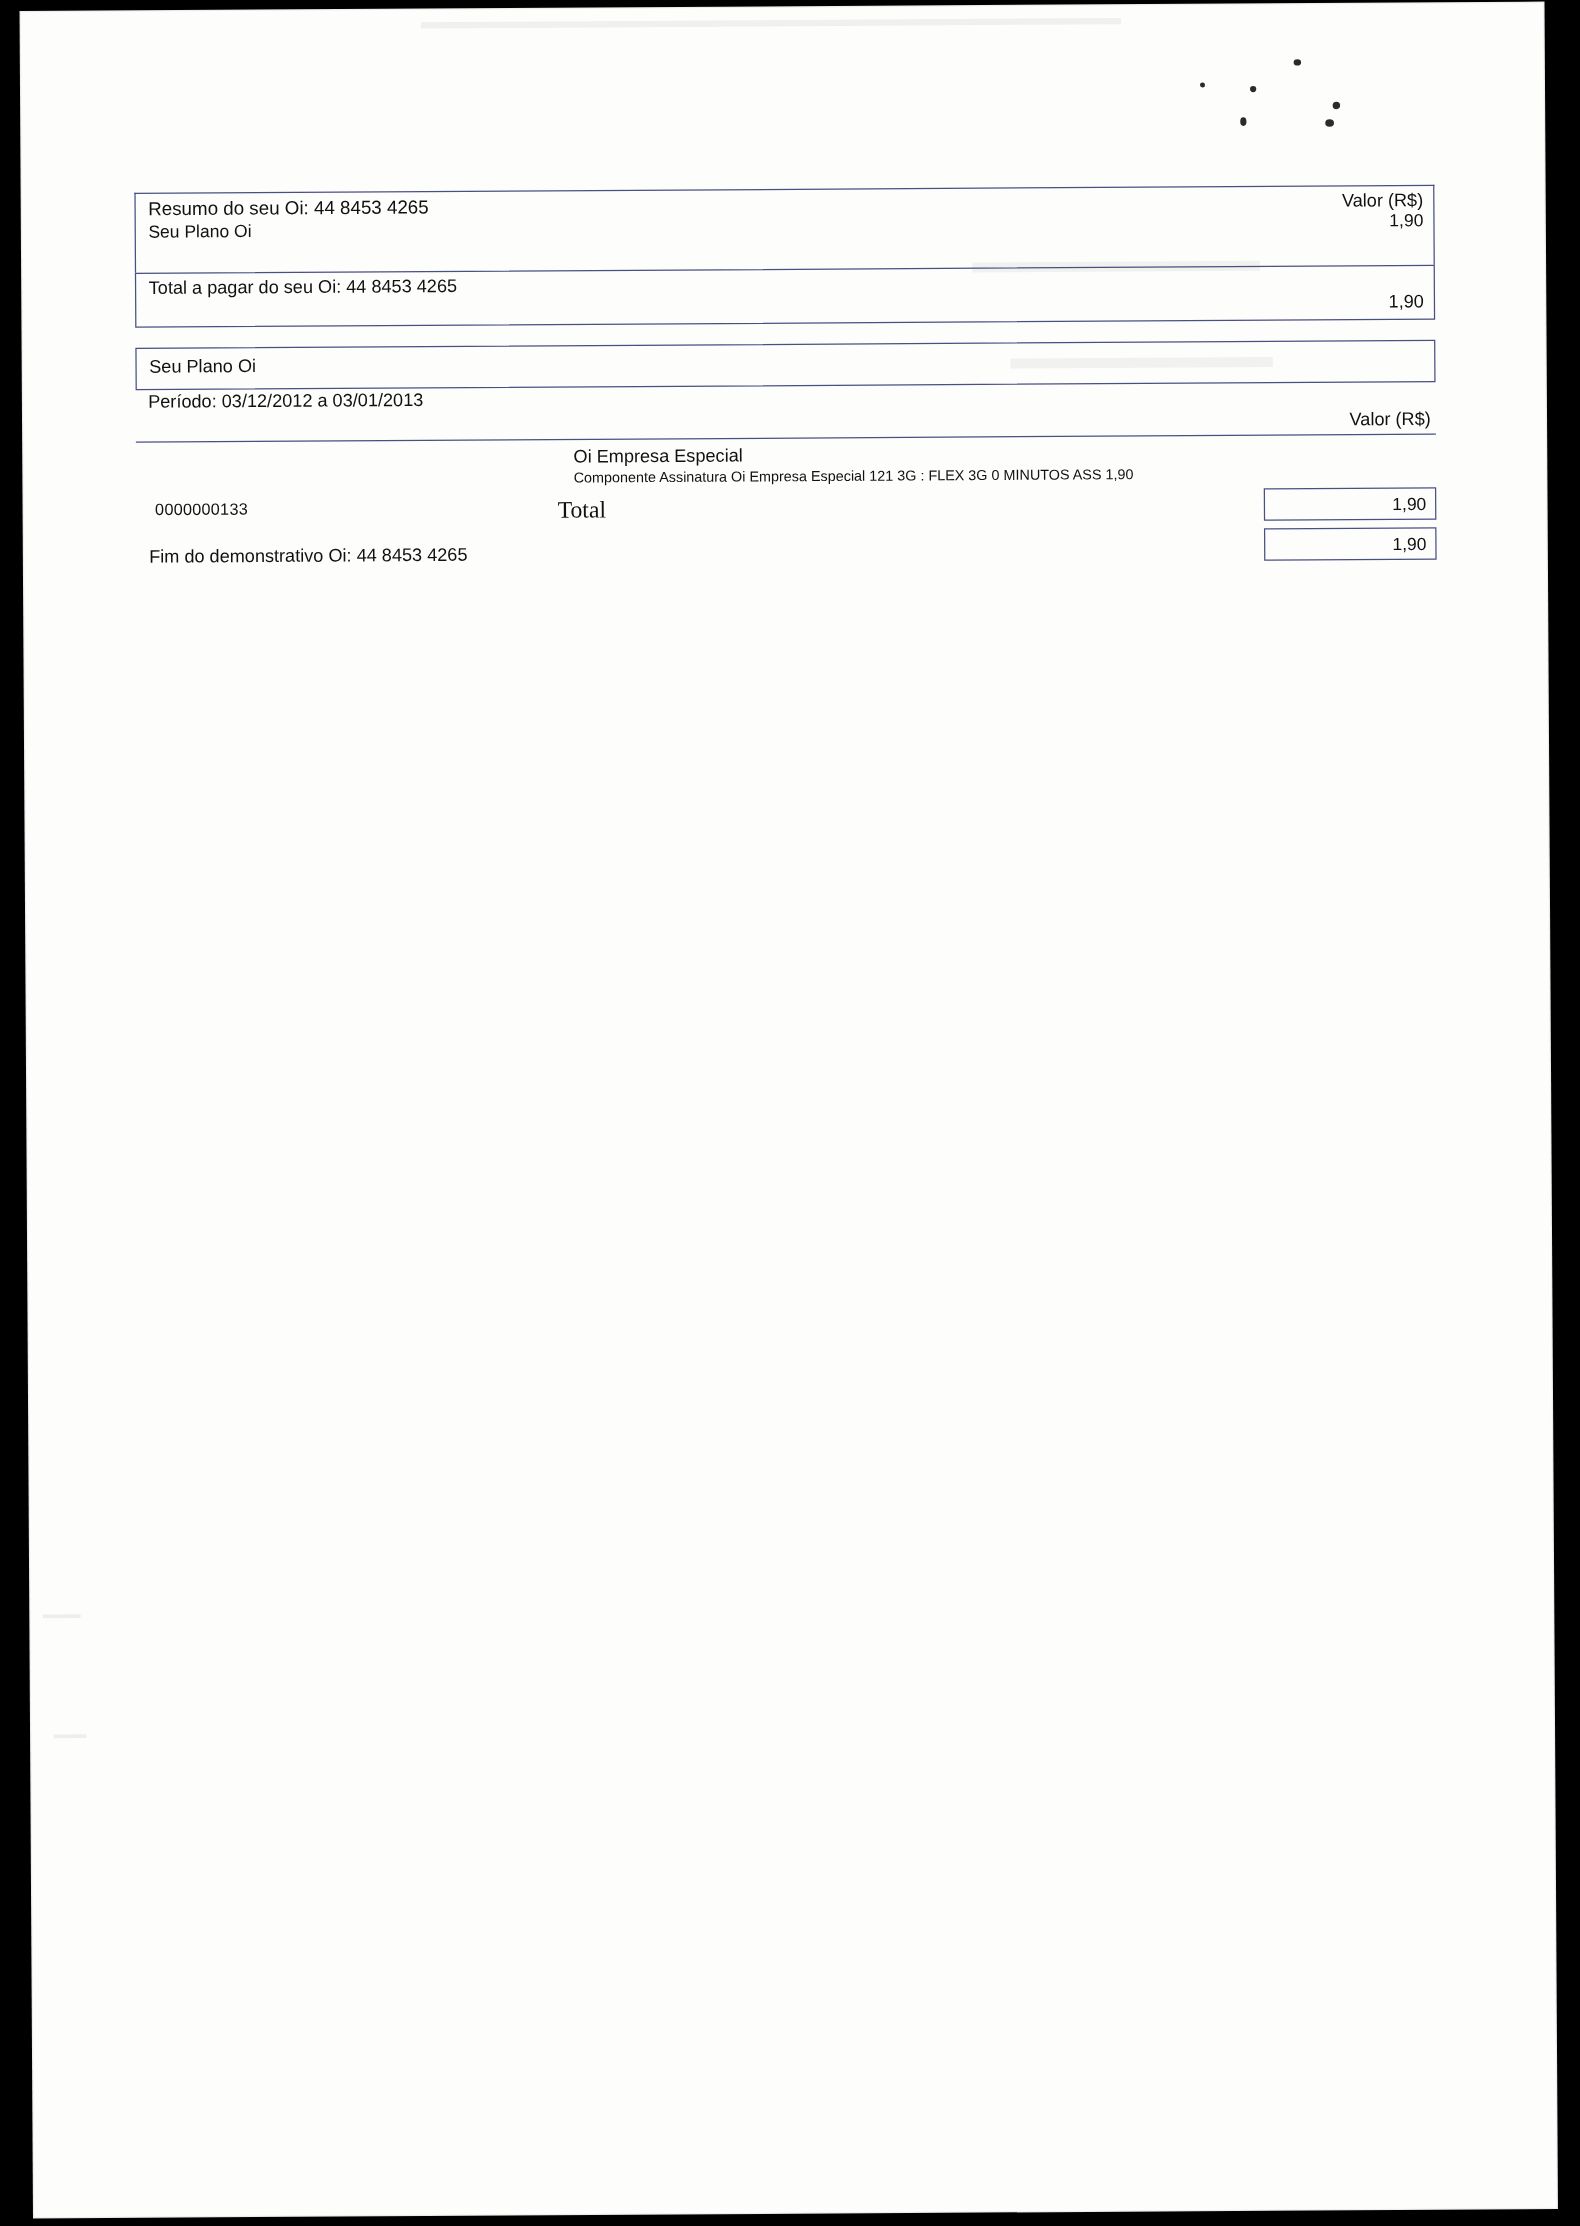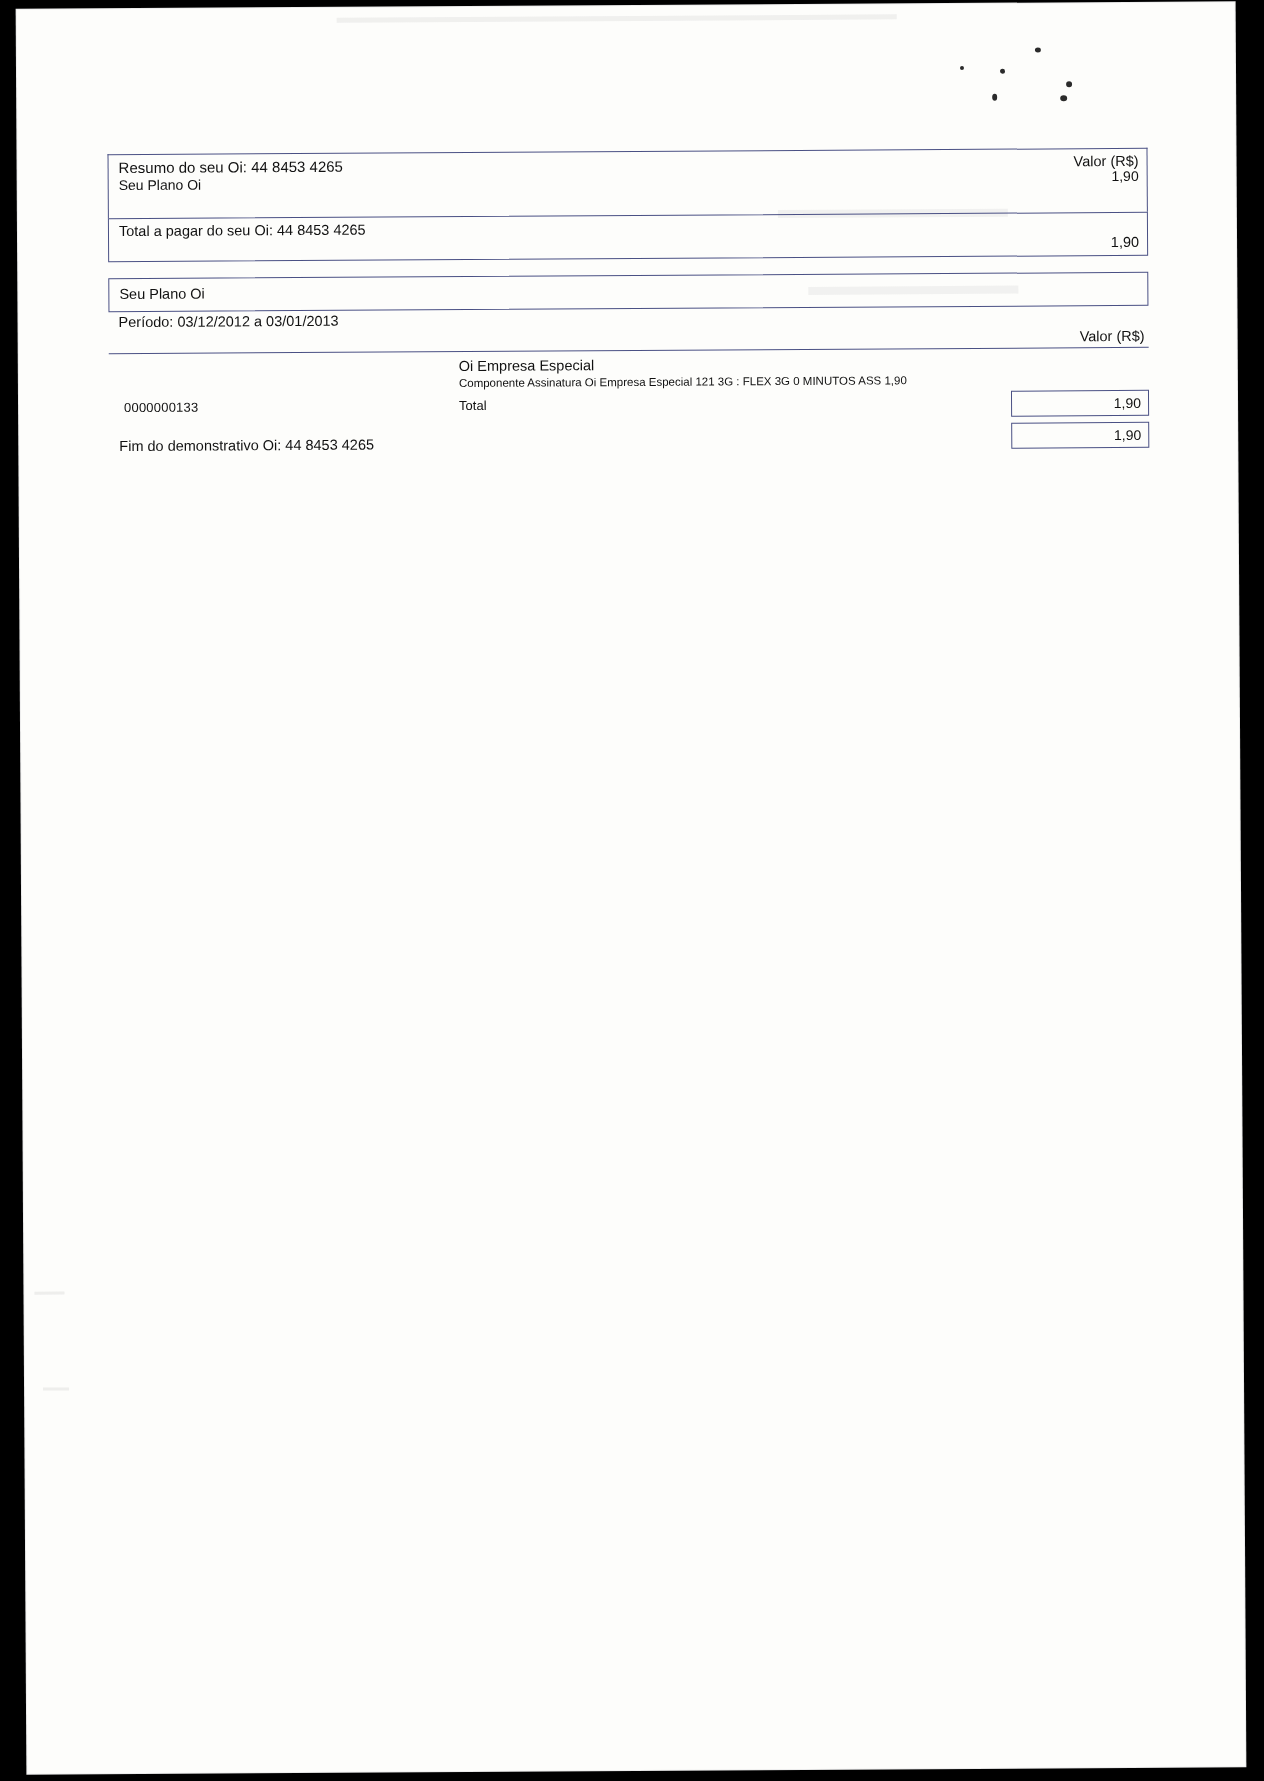--- a/index.html
+++ b/index.html
@@ -113,21 +113,21 @@
     border-bottom: 1px solid #4a5084;
     box-sizing: border-box;
   }
   .period-label { position: absolute; left: 10px; top: 2px; font-size: 14.5px; }
   .period-val   { position: absolute; right: 4px; top: 22px; font-size: 14.5px; }
 
   
   .detail { position: absolute; left: 0; top: 206px; width: 1040px; }
   .det-title   { position: absolute; left: 350px; top: 0;  font-size: 14.5px; }
   .det-line    { position: absolute; left: 350px; top: 19px; font-size: 11.5px; }
-  .det-total   { position: absolute; left: 350px; top: 40px; font-size: 13px; }
+  .det-total   { position: absolute; left: 337px; top: 40px; font-size: 19px; font-family: Liberation Serif, serif; }
 
   .doc-id { position: absolute; left: 15px; top: 40px; font-size: 13px; letter-spacing: .2px; }
 
   .amount-box {
     position: absolute;
     right: 0;
     width: 138px;
     height: 26px;
     border: 1px solid #4a5084;
     box-sizing: border-box;

